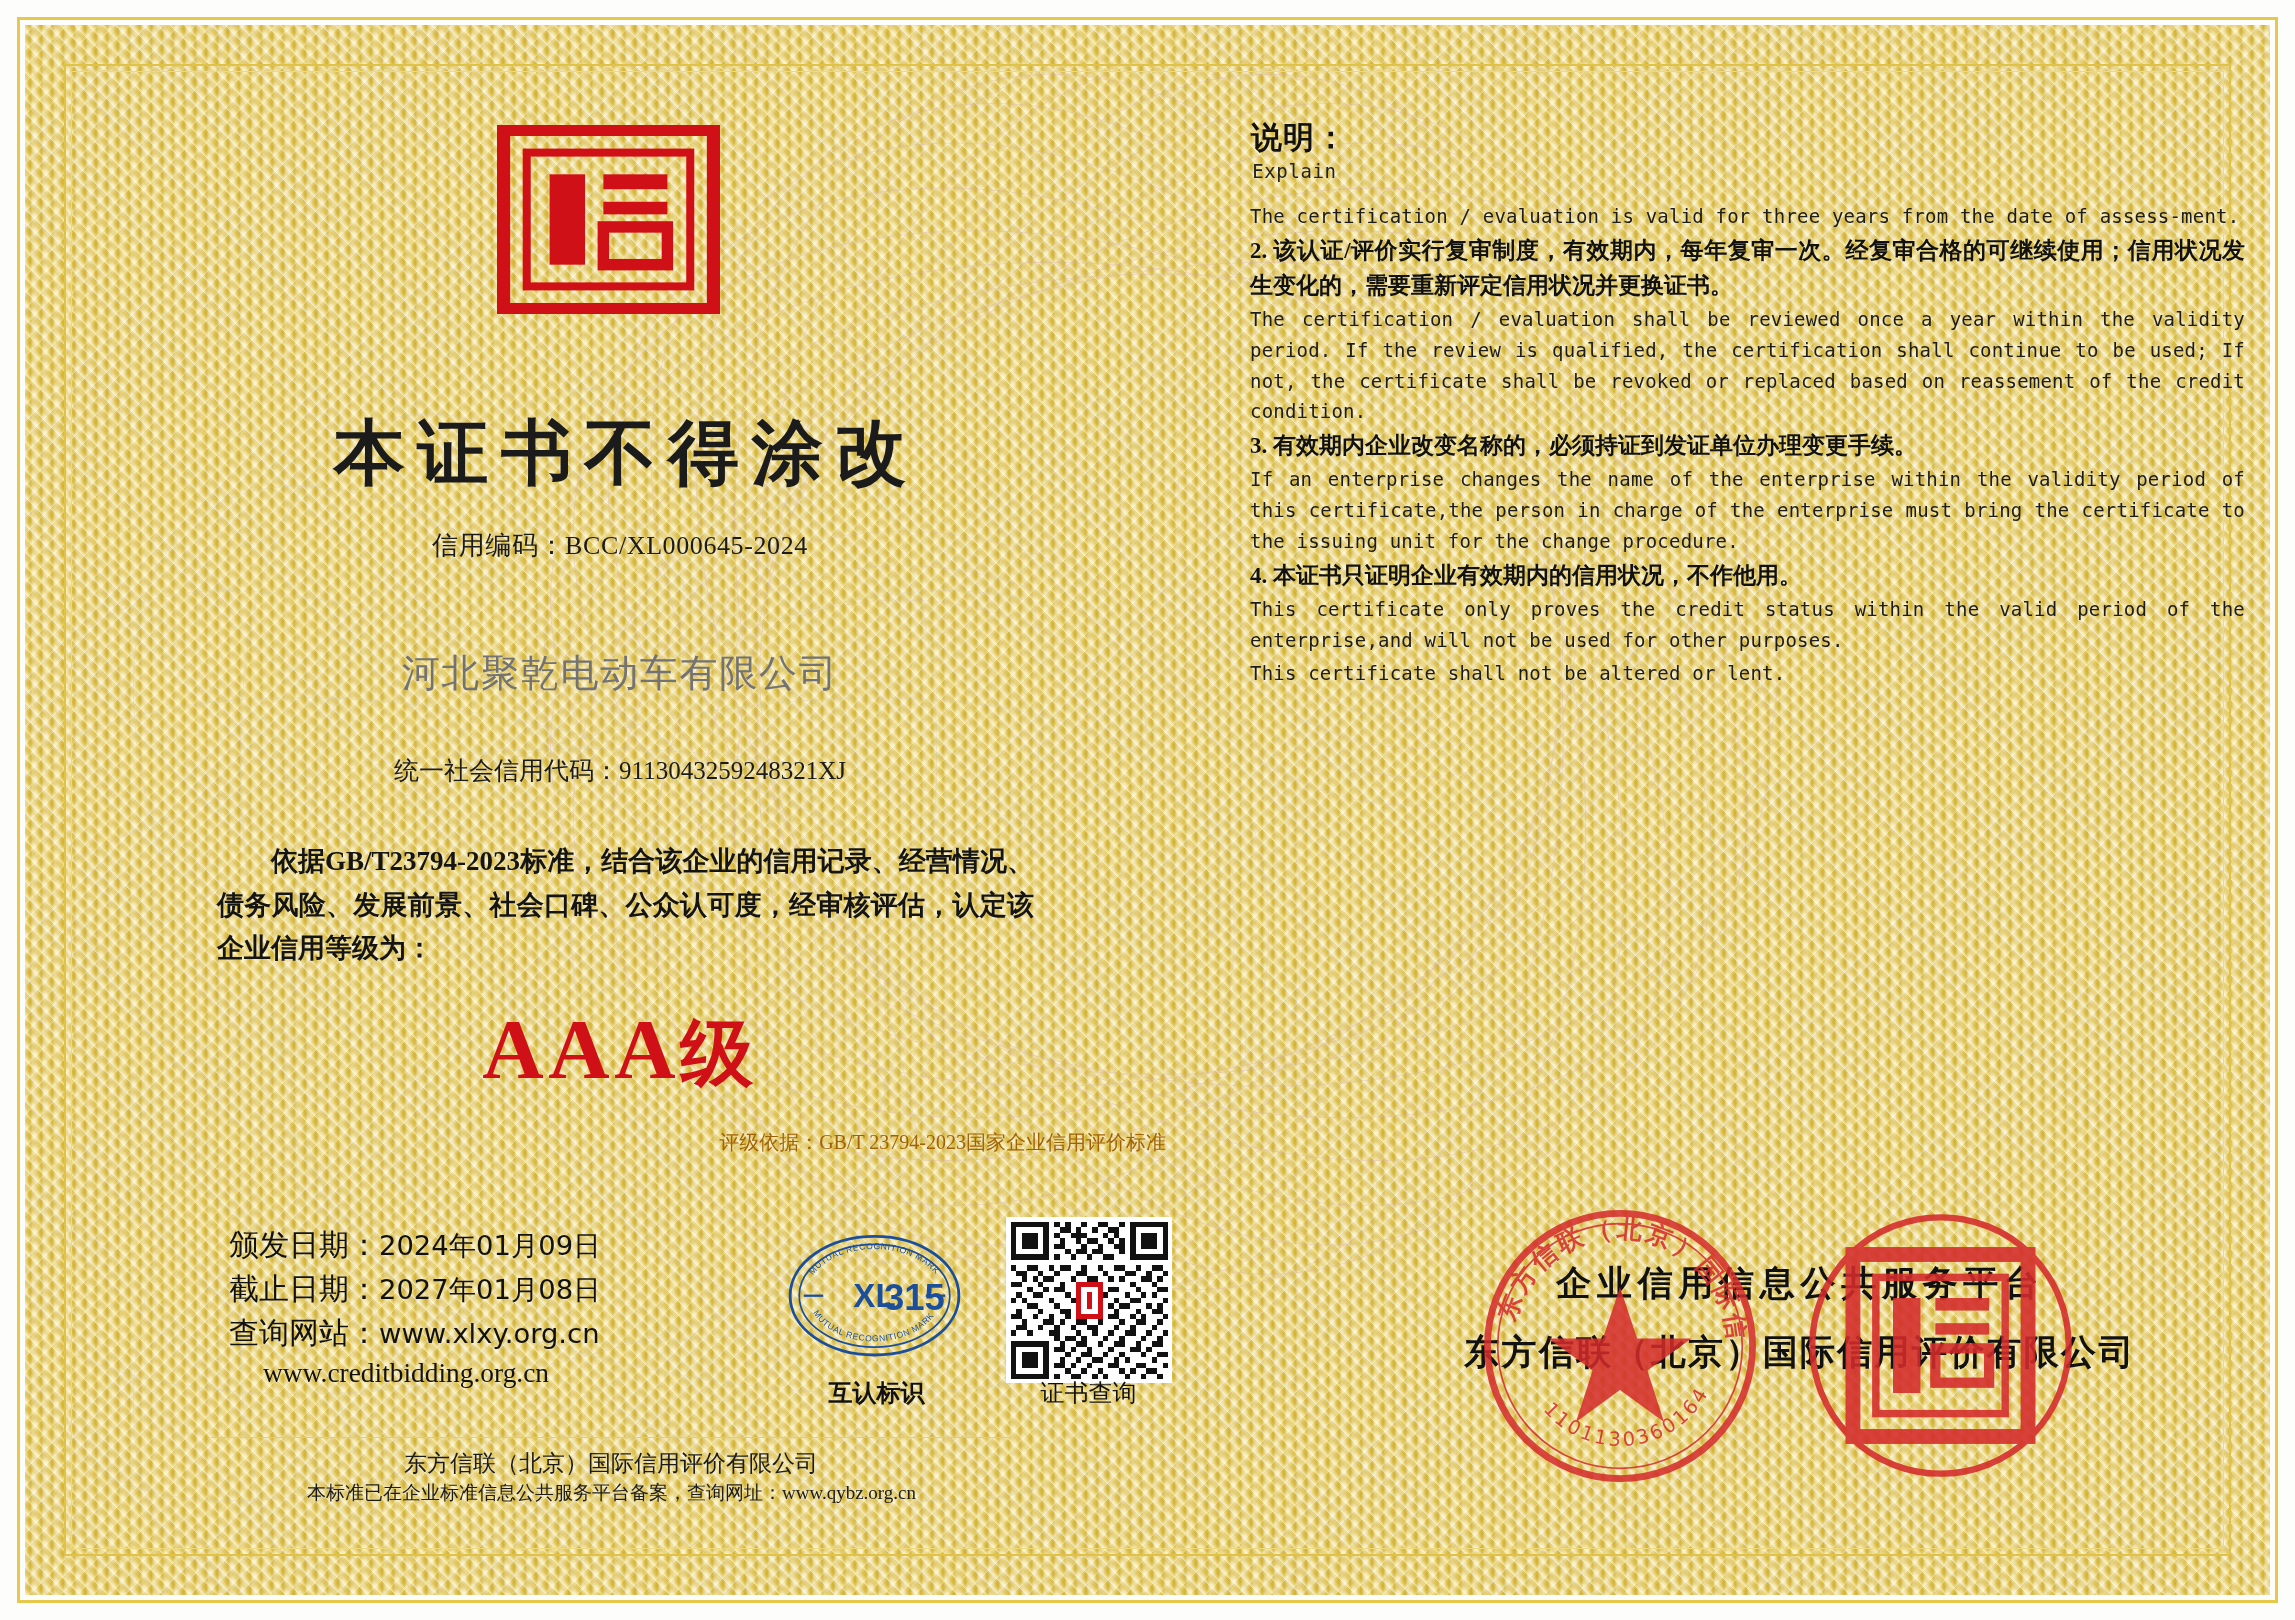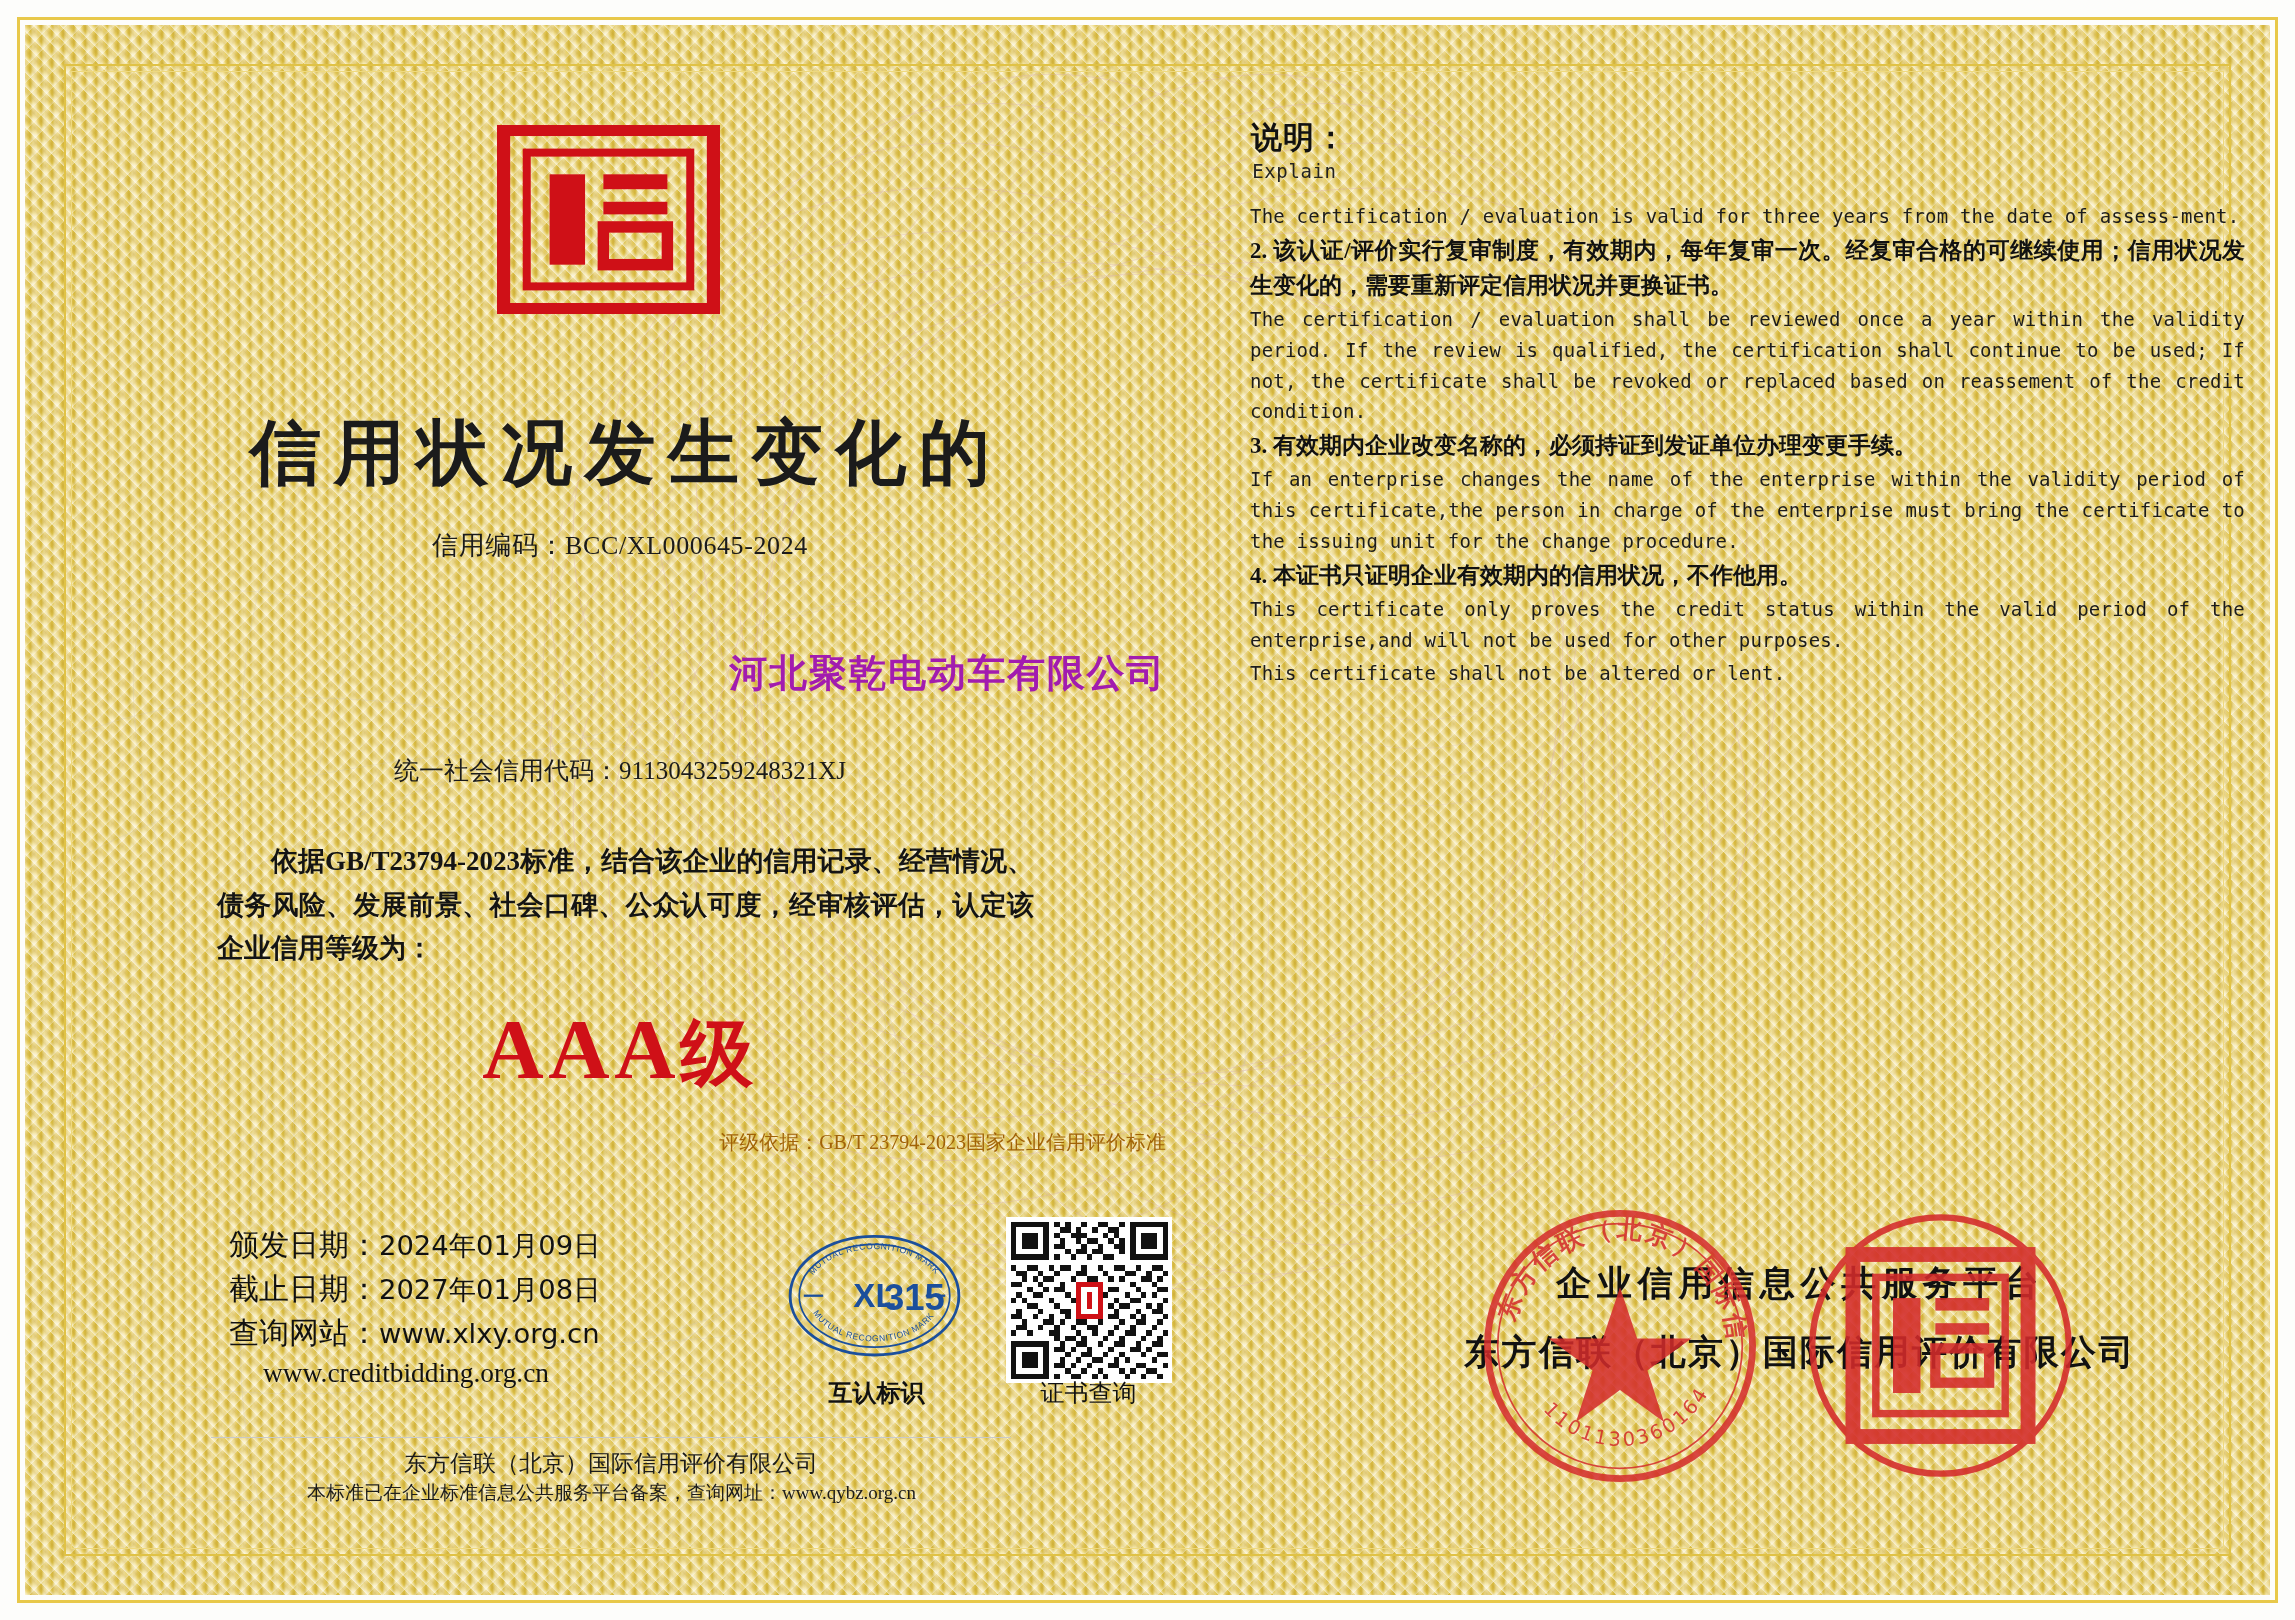--- a/index.html
+++ b/index.html
@@ -134,25 +134,25 @@
     font-size: 26px;
     color: #1b1b1b;
     letter-spacing: 0.6px;
   }
 
   .company-name {
     position: absolute;
     top: 574px;
     left: 0;
     width: 1092px;
-    text-align: right;
-    font-weight: bold;
+    text-align: center;
+    font-weight: normal;
     font-size: 38px;
     letter-spacing: 1.7px;
-    color: #a21caf;
+    color: #737373;
   }
 
   .usc-code {
     position: absolute;
     top: 680px;
     left: 0;
     width: 1092px;
     text-align: center;
     font-size: 25px;
     color: #1b1b1b;
@@ -430,21 +430,21 @@
         <svg viewBox="0 0 390 330" width="223" height="189" xmlns="http://www.w3.org/2000/svg">
           <rect x="10" y="6" width="370" height="318" fill="none" stroke="#cf1017" stroke-width="26"></rect>
           <rect x="52" y="48" width="286" height="234" fill="none" stroke="#cf1017" stroke-width="14"></rect>
           <rect x="92" y="86" width="62" height="158" fill="#cf1017"></rect>
           <rect x="186" y="86" width="112" height="26" fill="#cf1017"></rect>
           <rect x="186" y="134" width="112" height="22" fill="#cf1017"></rect>
           <rect x="186" y="178" width="112" height="66" fill="none" stroke="#cf1017" stroke-width="20"></rect>
         </svg>
       </div>
 
-      <div class="main-title">信用状况发生变化的</div>
+      <div class="main-title">本证书不得涂改</div>
 
       <div class="credit-code">
         <span>信用编码：</span><span>BCC/XL000645-2024</span>
       </div>
 
       <div class="company-name">河北聚乾电动车有限公司</div>
 
       <div class="usc-code">
         <span>统一社会信用代码：</span><span>9113043259248321XJ</span>
       </div>

